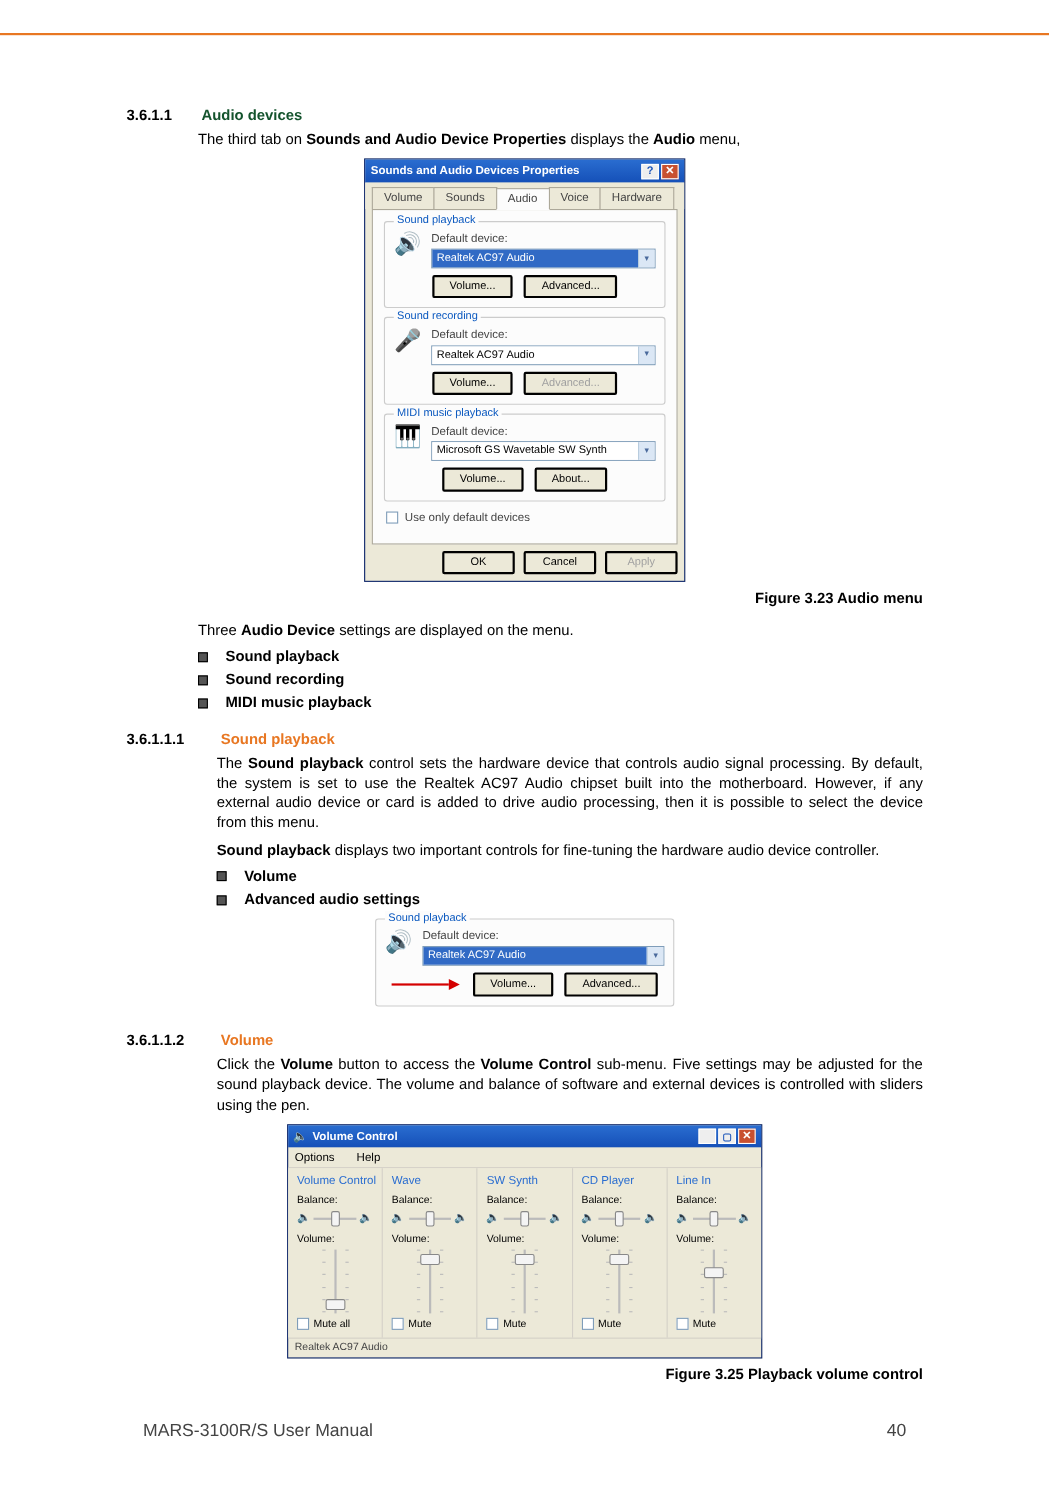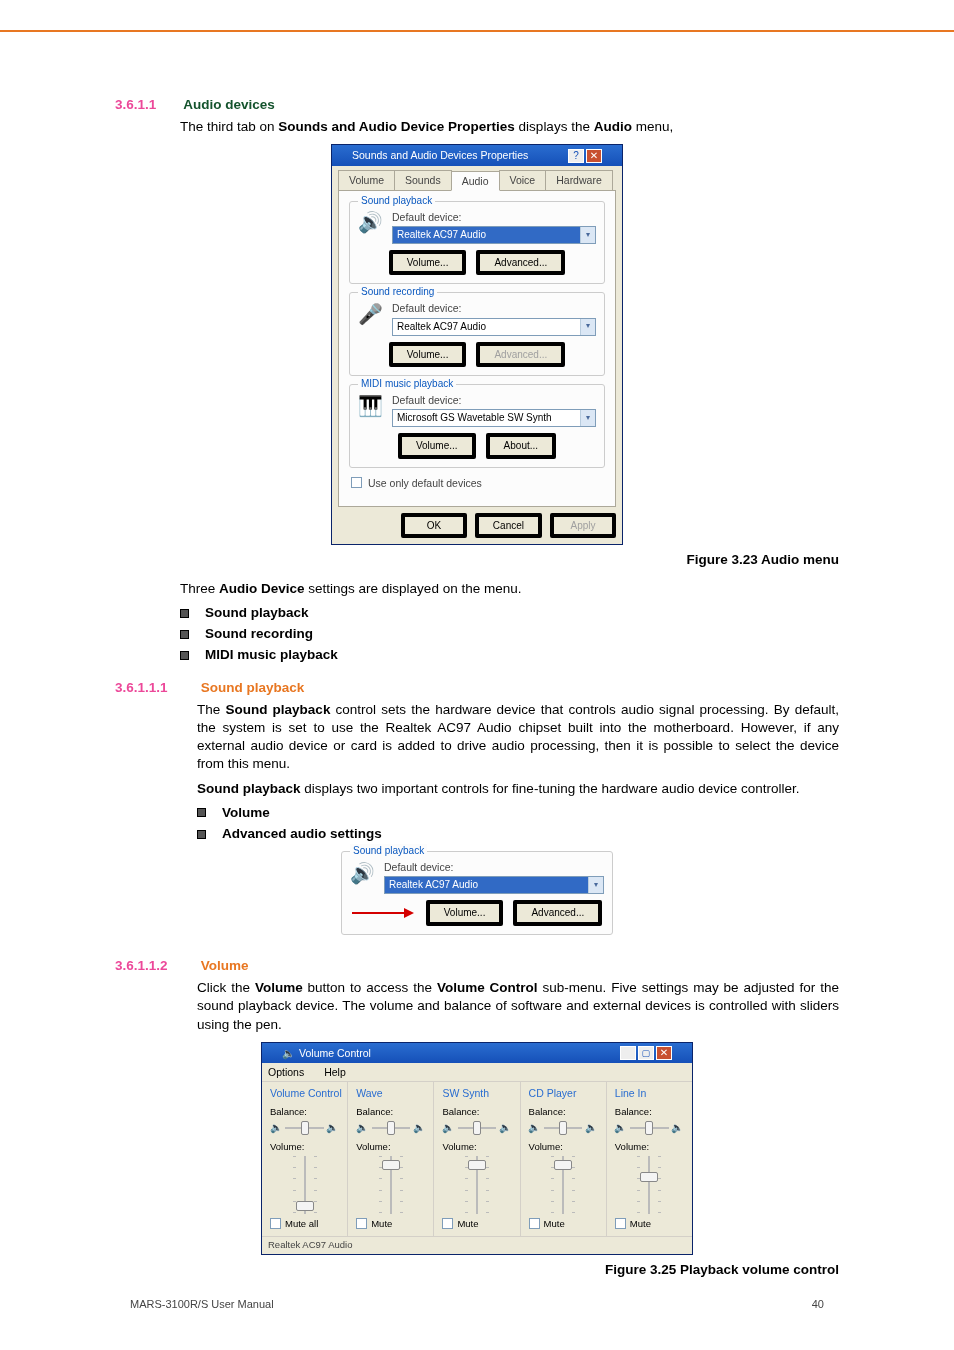--- a/index.html
+++ b/index.html
@@ -18,21 +18,21 @@
     margin-top: 30px;
   }
   .content {
     padding: 40px 115px 0 115px;
     font-size: 13.5px;
     line-height: 1.35;
   }
   .sec-num {
     display: inline-block;
     width: 65px;
-    color: #ec4899;
+    color: #000000;
     font-weight: bold;
   }
   .h4 { font-weight: bold; margin-top: 24px; margin-bottom: 4px; }
   .h4 .title-red { color: #14532d; font-weight: bold; }
   .h5 { font-weight: bold; margin-top: 14px; margin-bottom: 4px; }
   .h5 .sec-num { width: 82px; }
   .h5 .title-red { color: #e87722; font-weight: bold; }
   .body-indent { margin-left: 65px; }
   .body-indent2 { margin-left: 82px; }
   .para { margin-bottom: 6px; text-align: justify; }
@@ -56,22 +56,22 @@
     font-size: 10.5px;
     font-family: Tahoma, Arial, sans-serif;
     background: #ece9d8;
   }
   .props-titlebar {
     background: linear-gradient(#2a6dd0, #1550b8);
     color: #fff;
     display: flex;
     align-items: center;
     justify-content: space-between;
-    padding: 3px 20px;
-    font-weight: normal;
+    padding: 3px 5px;
+    font-weight: bold;
   }
   .titlebar-btns { display: flex; gap: 2px; }
   .tb-btn {
     width: 16px; height: 14px;
     background: #eee;
     border: 1px solid #fff;
     display: flex; align-items: center; justify-content: center;
     font-size: 10px; color: #1550b8;
   }
   .tb-close { background: #c85030; color: #fff; }
@@ -129,21 +129,21 @@
   .xp-dropdown-arrow {
     width: 15px; height: 16px;
     background: #dbe7f5;
     border-left: 1px solid #b8ccde;
     display: flex; align-items: center; justify-content: center;
     color: #4a6a9c;
     font-size: 8px;
   }
   .gbx-btns { display: flex; justify-content: center; gap: 10px; margin-top: 6px; }
   .xp-btn {
-    border: 4px solid #000000;
+    border: 2px solid #000000;
     background: #ece9d8;
     padding: 2px 14px;
     border-radius: 2px;
     font-size: 10px;
     min-width: 66px;
     text-align: center;
   }
   .xp-btn.disabled { color: #a0a0a0; }
   .use-only { display: flex; align-items: center; gap: 6px; margin: 4px 0 8px 2px; color: #444; }
   .xp-chk { width: 11px; height: 11px; border: 1px solid #7f9db9; background: #fff; }
@@ -213,21 +213,21 @@
   .tb-min { font-size: 12px; line-height: 8px; align-items: flex-end;}
   .tb-max { font-size: 9px; }
 
   .footer {
     position: absolute;
     bottom: 40px;
     left: 130px;
     right: 130px;
     display: flex;
     justify-content: space-between;
-    font-size: 11px;
+    font-size: 16px;
     color: #444;
   }
 </style>
 </head>
 <body>
 
 <div class="orange-bar"></div>
 
 <div class="content">
 

